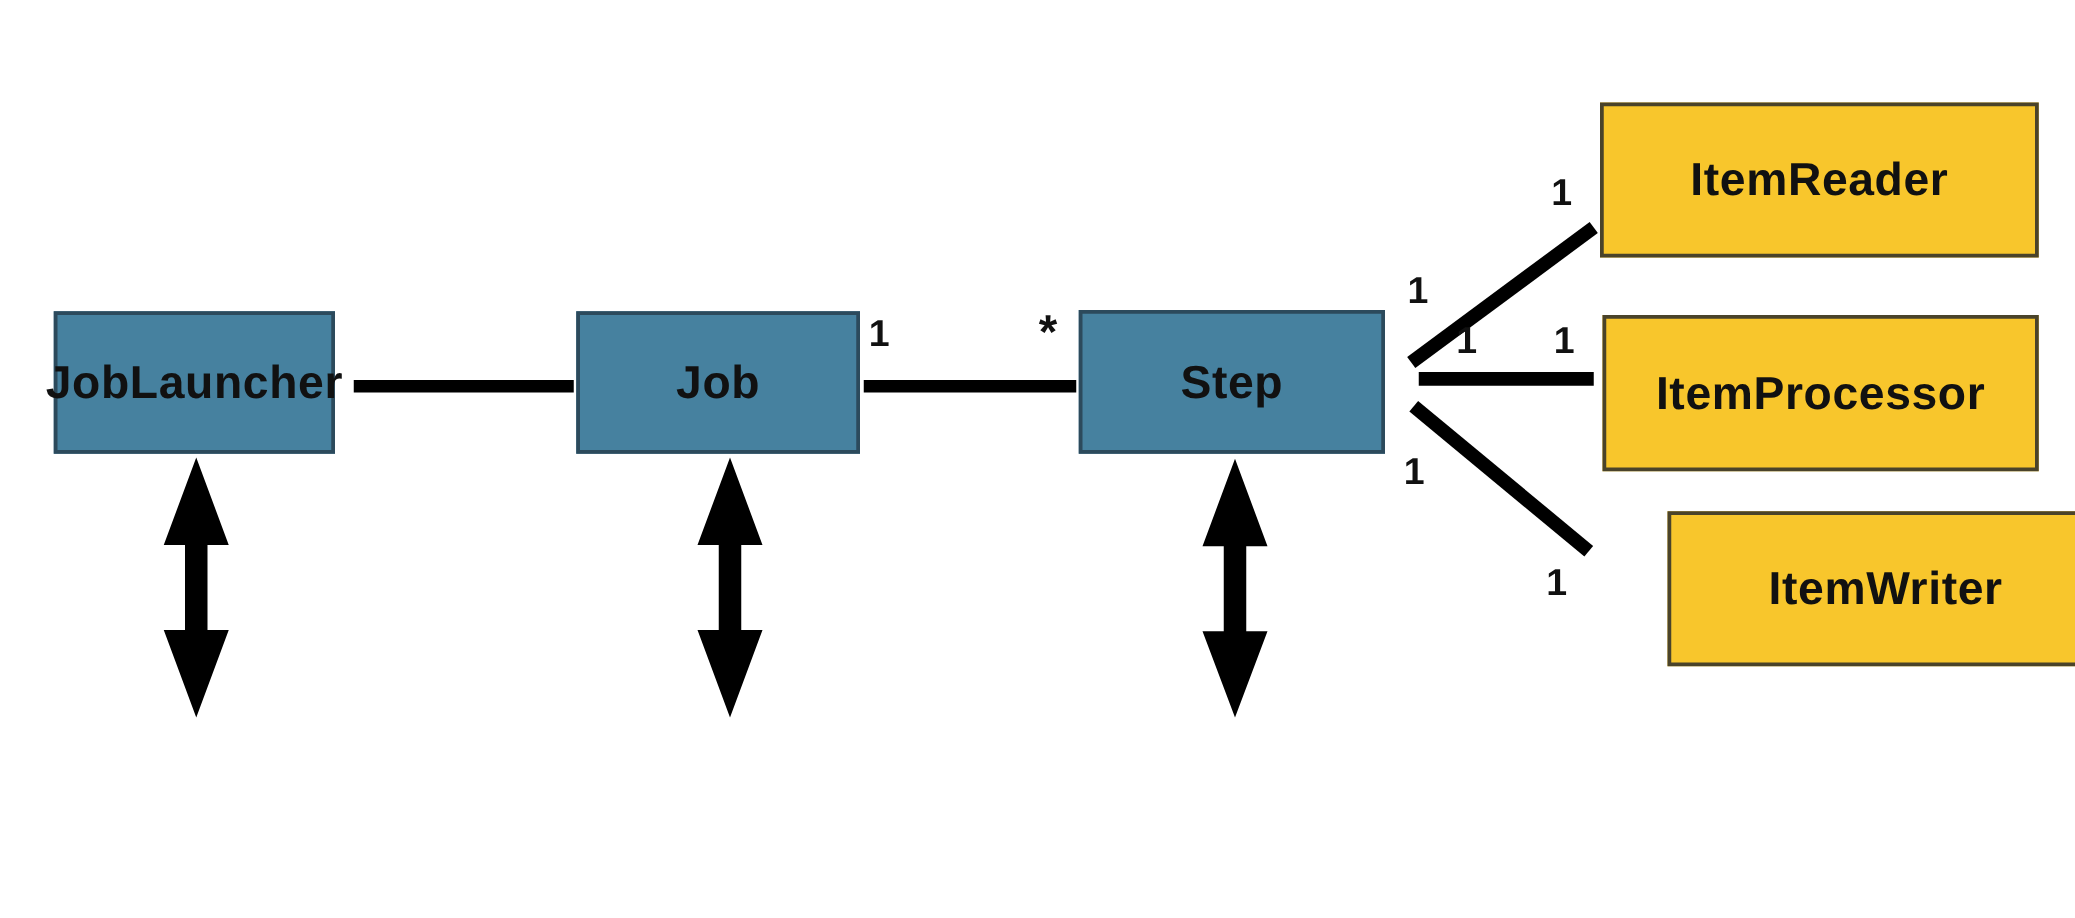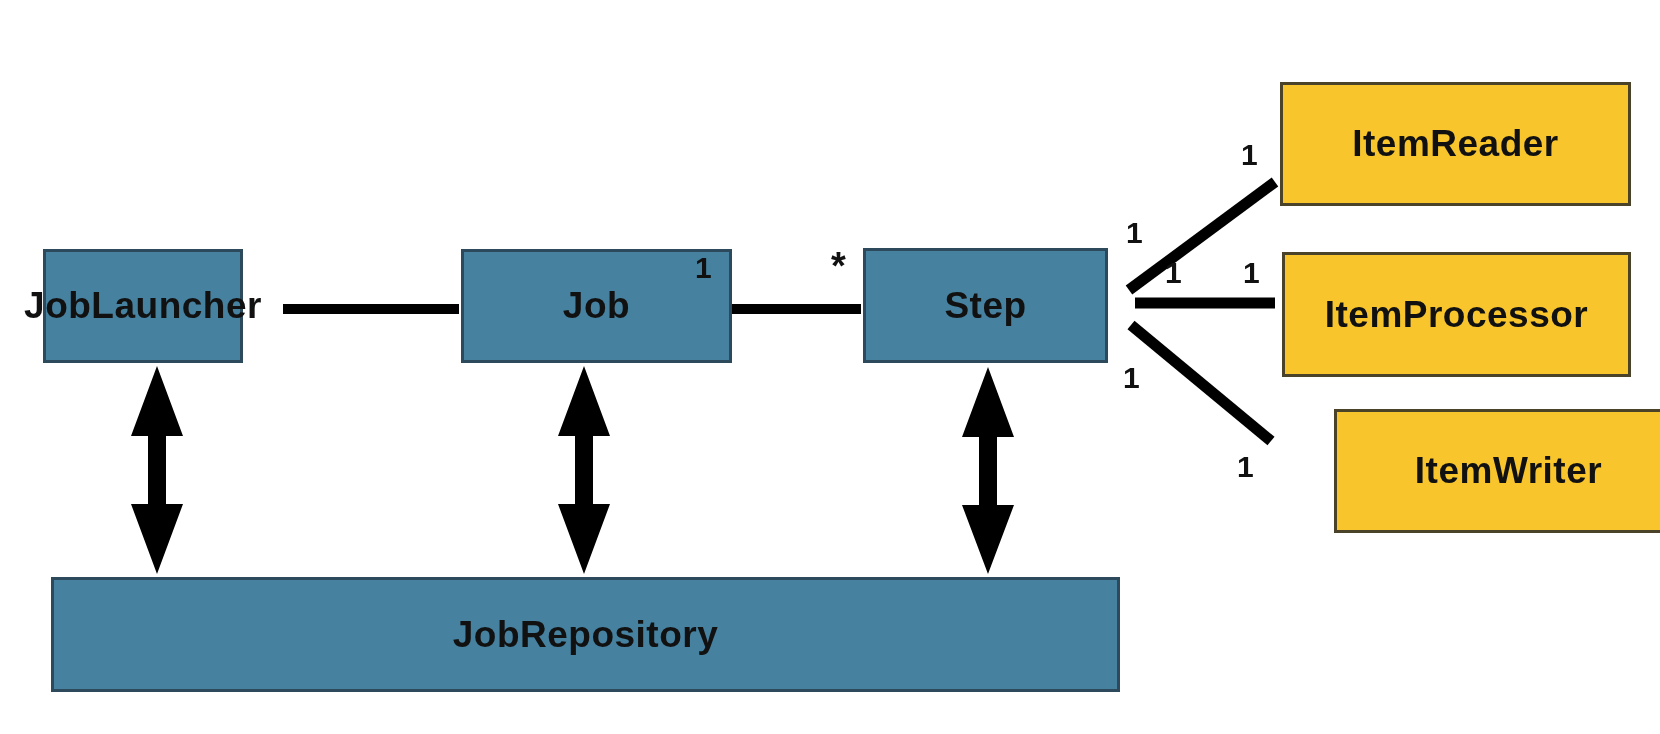--- a/index.html
+++ b/index.html
@@ -53,22 +53,22 @@
     position: absolute;
     font-weight: bold;
     font-size: 30px;
     color: var(--label-text, #111111);
     line-height: 1;
     white-space: nowrap;
   }
   .mult.star { font-size: 38px; }
 
   
-  #node-job-launcher   { left: 43px;   top: 249px; width: 200px;  height: 114px; }
-  #node-job            { left: 461px;  top: 249px; width: 271px;  height: 114px; }
+  #node-job-launcher   { left: 43px;   top: 249px; width: 225px;  height: 114px; }
+  #node-job            { left: 461px;  top: 249px; width: 227px;  height: 114px; }
   #node-step           { left: 863px;  top: 248px; width: 245px;  height: 115px; }
   #node-job-repository { left: 51px;   top: 577px; width: 1069px; height: 115px; }
   #node-item-reader    { left: 1280px; top: 82px;  width: 351px;  height: 124px; }
   #node-item-processor { left: 1282px; top: 252px; width: 349px;  height: 125px; }
   #node-item-writer    { left: 1334px; top: 409px; width: 349px;  height: 124px; }
 
   
   #mult-job-step-one            { left: 695px;  top: 253px; }
   #mult-job-step-many           { left: 831px;  top: 247px; }
   #mult-step-reader-step-end    { left: 1126px; top: 218px; }
@@ -100,23 +100,20 @@
   </div>
 
   <div class="node blue" id="node-job">
     <span class="node-label">Job</span>
   </div>
 
   <div class="node blue" id="node-step">
     <span class="node-label">Step</span>
   </div>
 
-  <div class="node blue" id="node-job-repository">
-    <span class="node-label">JobRepository</span>
-  </div>
 
   <div class="node yellow" id="node-item-reader">
     <span class="node-label">ItemReader</span>
   </div>
 
   <div class="node yellow" id="node-item-processor">
     <span class="node-label">ItemProcessor</span>
   </div>
 
   <div class="node yellow" id="node-item-writer">

